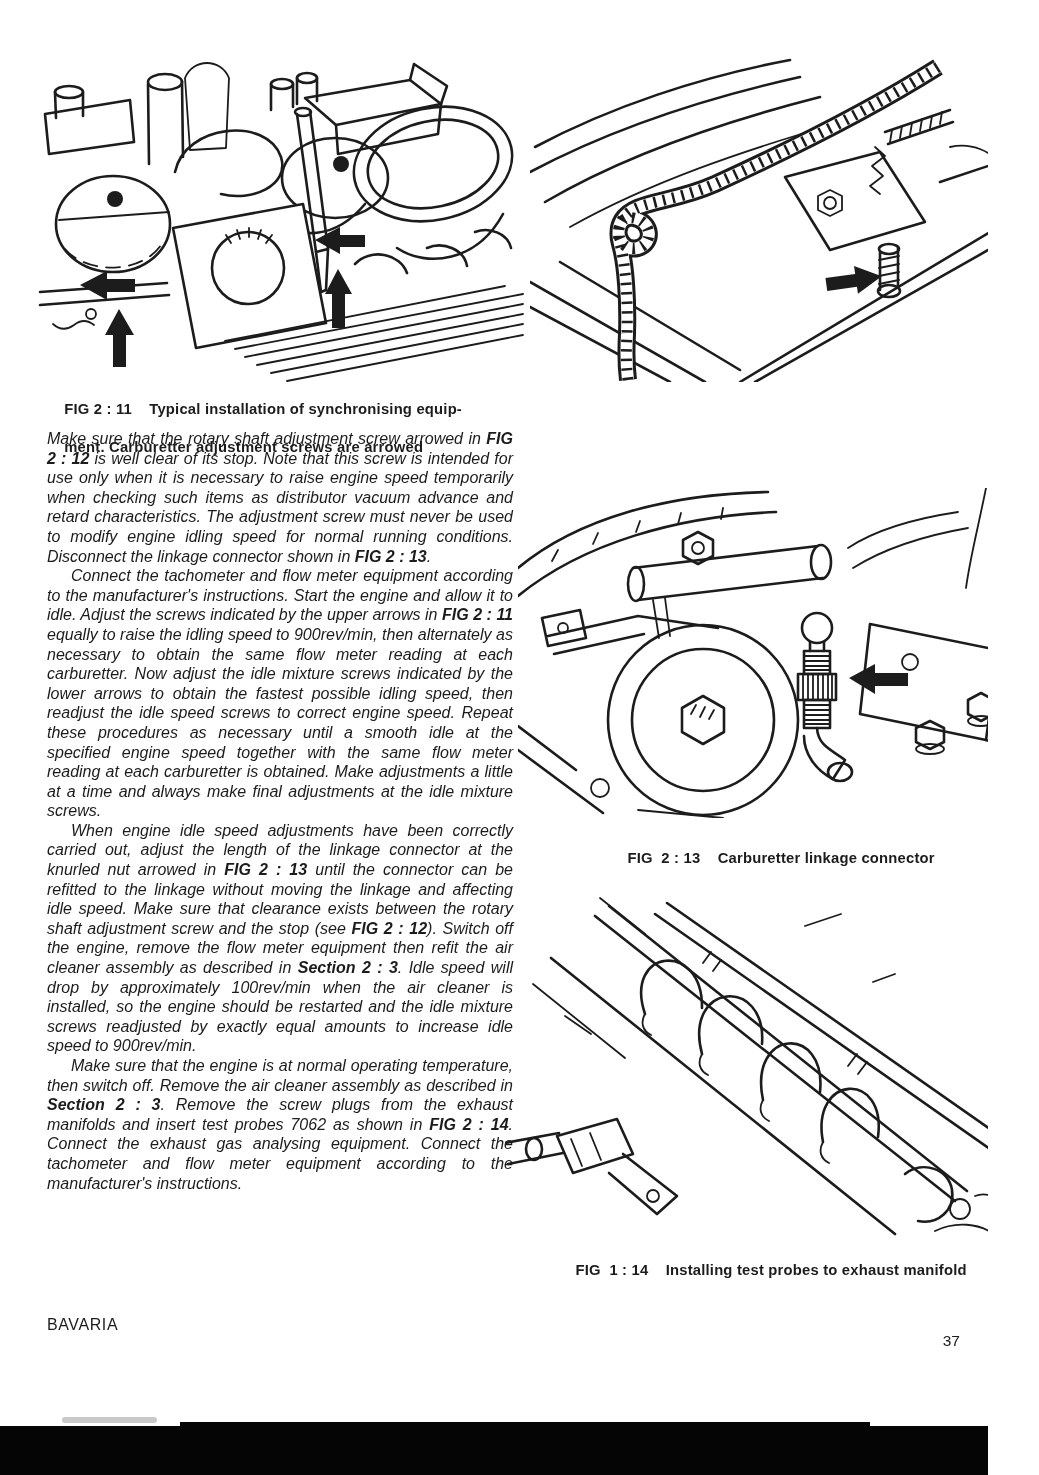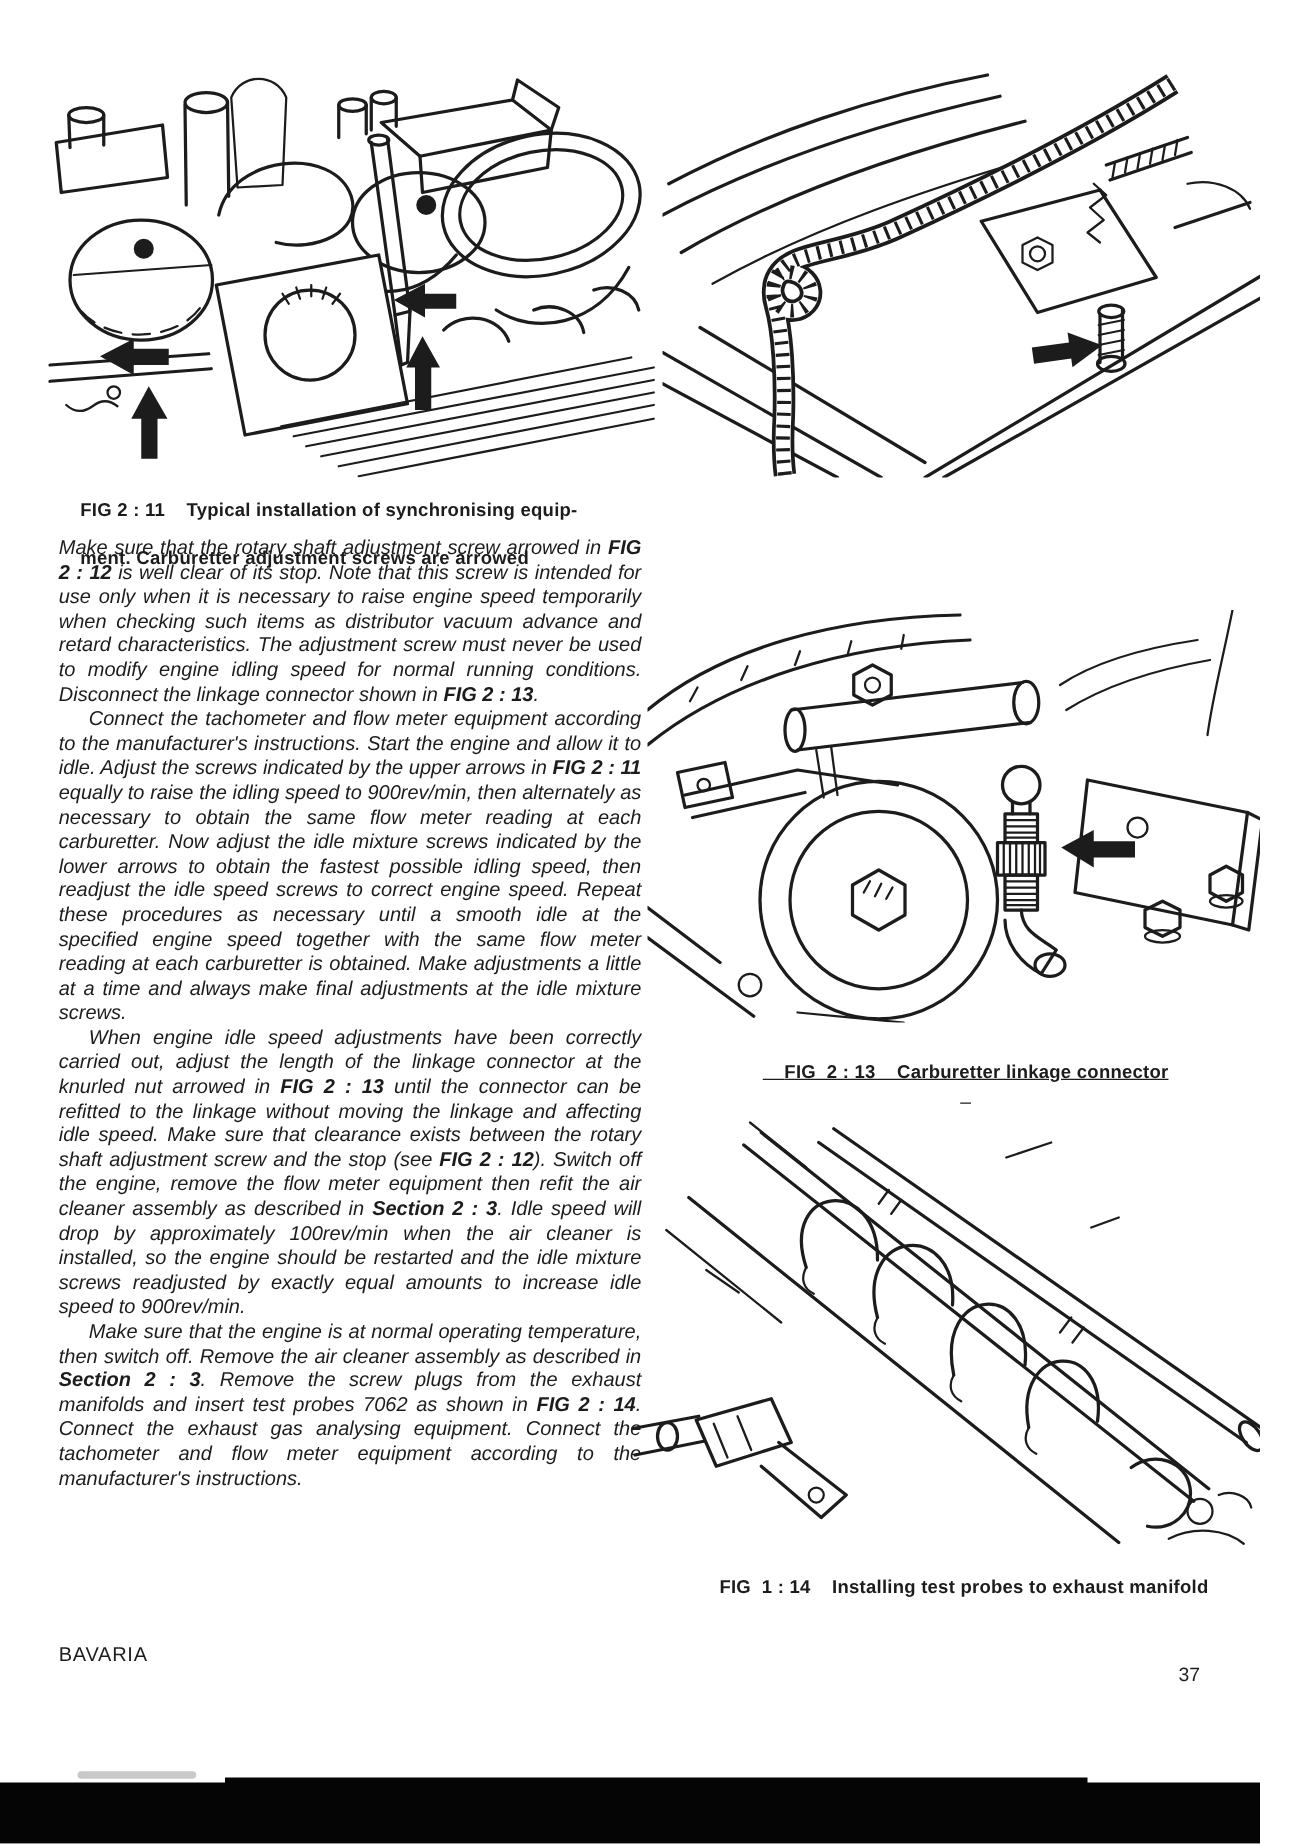--- a/index.html
+++ b/index.html
@@ -3,21 +3,20 @@
 <meta charset="utf-8">
 <style>
   html,body{margin:0;padding:0;background:#ffffff;}
   .page{
     position:relative;
     width:988px;height:1475px;
     background:var(--paper,#ffffff);
     color:var(--ink,#1c1c1c);
     font-family:"Liberation Sans",sans-serif;
     overflow:hidden;
-    padding-left:20px;
   }
   .fig{position:absolute;}
   .fig svg{display:block;width:100%;height:100%;}
   .cap{
     position:absolute;
     font-weight:bold;
     font-size:14.8px;
     line-height:19px;
     letter-spacing:0.2px;
     white-space:pre-wrap;
@@ -222,21 +221,21 @@
 
         <path d="M0,262 L85,325 M0,238 L58,282"></path>
         <circle cx="82" cy="300" r="9" class="thin"></circle>
         <path d="M120,322 L205,330" class="thin"></path>
       </g>
 
       <path class="solid" d="M331,190 L357,176 L357,185 L390,185 L390,198 L357,198 L357,206 Z"></path>
     </svg>
   </div>
 
-  <div class="cap center" style="left:535px;top:830px;width:475px;text-decoration:underline;">
+  <div class="cap center" style="left:535px;top:830px;width:475px;">
     <span>FIG  2 : 13    Carburetter linkage connector</span>
   </div>
 
   <div class="fig" style="left:505px;top:896px;width:510px;height:340px;">
     <svg viewBox="0 0 510 340">
       <g class="stroke">
 
         <path d="M90,20 L450,305 M104,10 L462,295"></path>
         <path d="M150,18 L492,258 M162,7 L505,247"></path>
         <ellipse cx="496" cy="253" rx="7" ry="13" transform="rotate(-35 496 253)"></ellipse>

